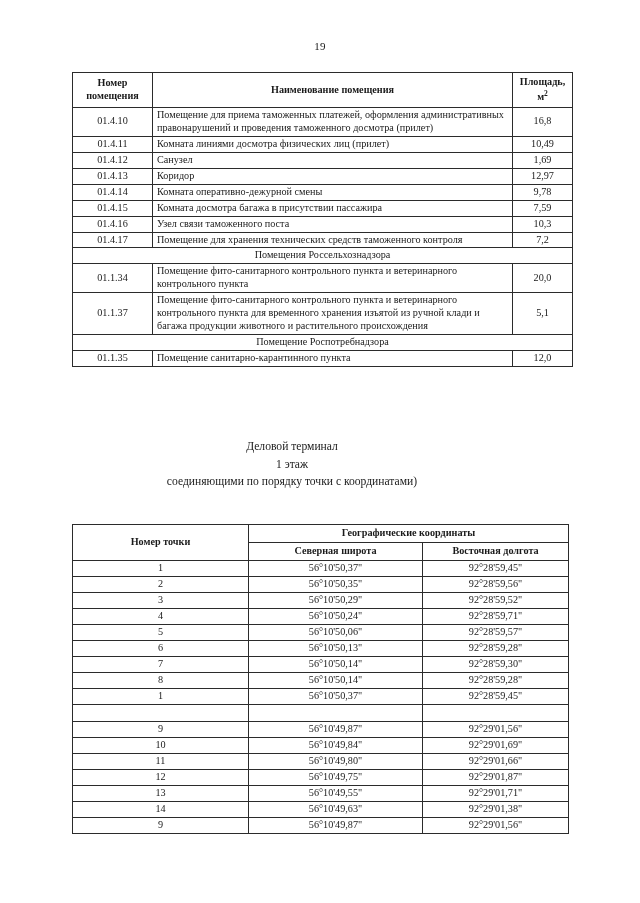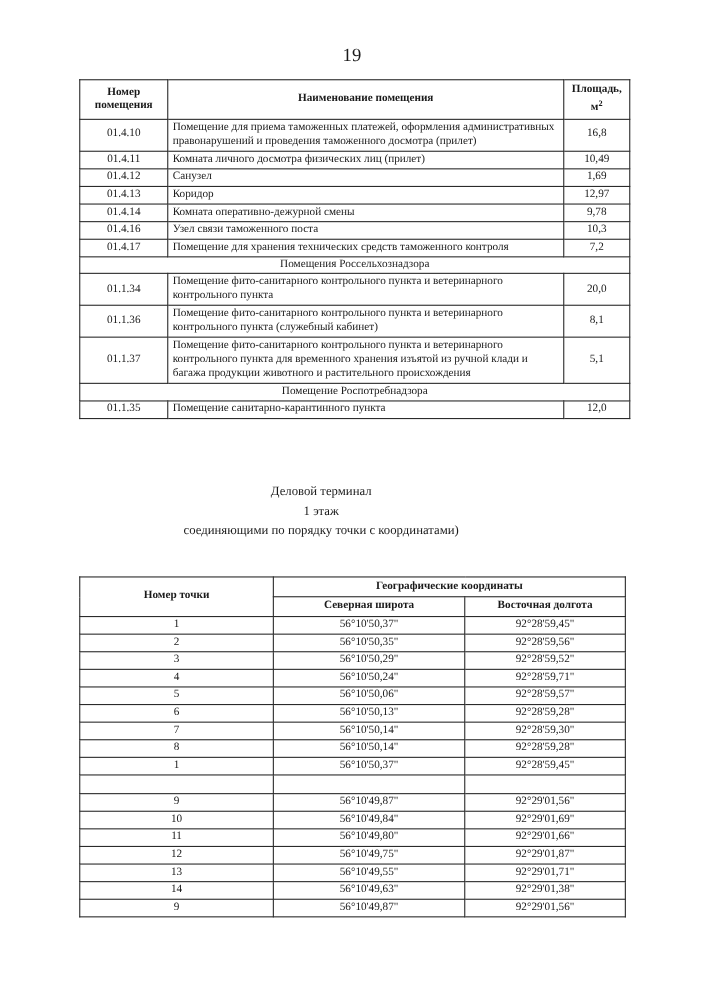--- a/index.html
+++ b/index.html
@@ -22,21 +22,21 @@
     height: 903px;
     box-sizing: border-box;
   }
 
   .page-number {
     position: absolute;
     top: 40px;
     left: 0;
     width: 640px;
     text-align: center;
-    font-size: 17px;
+    font-size: 11px;
     letter-spacing: 0.2px;
   }
 
   
   .premises-table {
     position: absolute;
     left: 72px;
     top: 72px;
     width: 500px;
     border-collapse: collapse;
@@ -142,60 +142,60 @@
       </tr>
     </thead>
     <tbody id="premises-body">
         <tr>
           <td class="c-num">01.4.10</td>
           <td class="c-name">Помещение для приема таможенных платежей, оформления административных правонарушений и проведения таможенного досмотра (прилет)</td>
           <td class="c-area">16,8</td>
         </tr>
         <tr>
           <td class="c-num">01.4.11</td>
-          <td class="c-name">Комната личного досмотра физических лиц (прилет)</td>
+          <td class="c-name">Комната линиями досмотра физических лиц (прилет)</td>
           <td class="c-area">10,49</td>
         </tr>
         <tr>
           <td class="c-num">01.4.12</td>
           <td class="c-name">Санузел</td>
           <td class="c-area">1,69</td>
         </tr>
         <tr>
           <td class="c-num">01.4.13</td>
           <td class="c-name">Коридор</td>
           <td class="c-area">12,97</td>
         </tr>
         <tr>
           <td class="c-num">01.4.14</td>
           <td class="c-name">Комната оперативно-дежурной смены</td>
           <td class="c-area">9,78</td>
         </tr>
         <tr>
+          <td class="c-num">01.4.15</td>
+          <td class="c-name">Комната досмотра багажа в присутствии пассажира</td>
+          <td class="c-area">7,59</td>
+        </tr>
+        <tr>
           <td class="c-num">01.4.16</td>
           <td class="c-name">Узел связи таможенного поста</td>
           <td class="c-area">10,3</td>
         </tr>
         <tr>
           <td class="c-num">01.4.17</td>
           <td class="c-name">Помещение для хранения технических средств таможенного контроля</td>
           <td class="c-area">7,2</td>
         </tr>
         <tr class="section-row">
           <td colspan="3">Помещения Россельхознадзора</td>
         </tr>
         <tr>
           <td class="c-num">01.1.34</td>
           <td class="c-name">Помещение фито-санитарного контрольного пункта и ветеринарного контрольного пункта</td>
           <td class="c-area">20,0</td>
-        </tr>
-        <tr>
-          <td class="c-num">01.1.36</td>
-          <td class="c-name">Помещение фито-санитарного контрольного пункта и ветеринарного контрольного пункта (служебный кабинет)</td>
-          <td class="c-area">8,1</td>
         </tr>
         <tr>
           <td class="c-num">01.1.37</td>
           <td class="c-name">Помещение фито-санитарного контрольного пункта и ветеринарного контрольного пункта для временного хранения изъятой из ручной клади и багажа продукции животного и растительного происхождения</td>
           <td class="c-area">5,1</td>
         </tr>
         <tr class="section-row">
           <td colspan="3">Помещение Роспотребнадзора</td>
         </tr>
         <tr>

